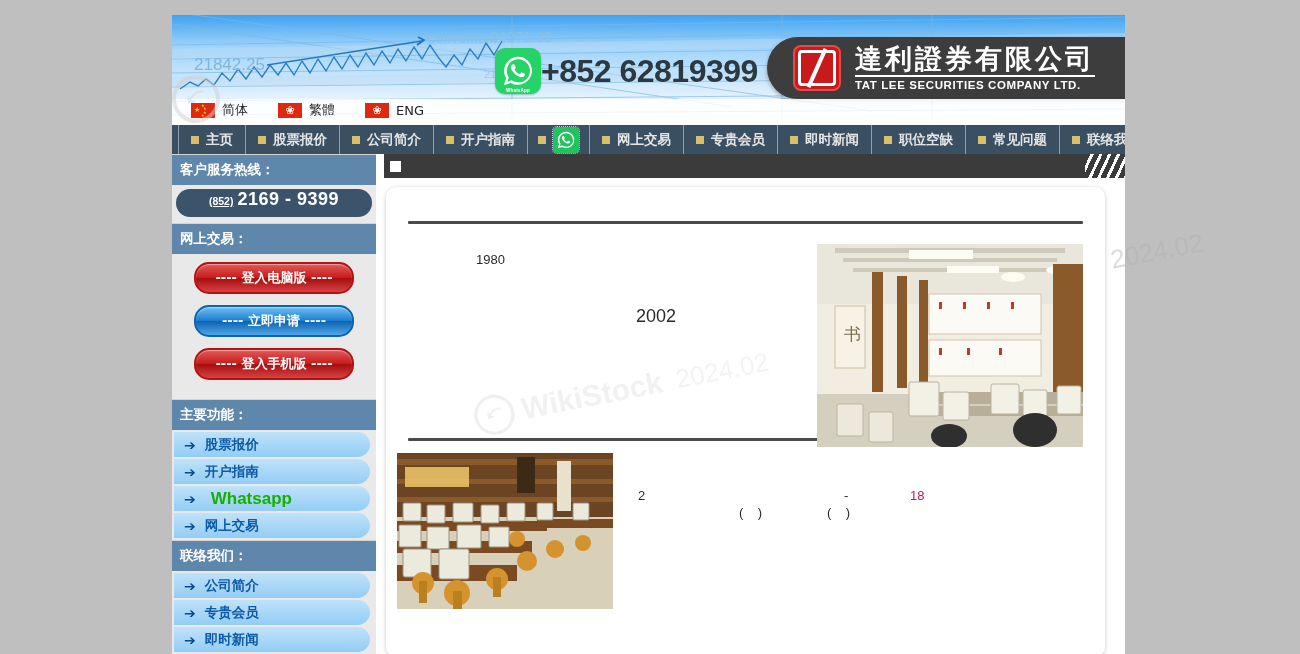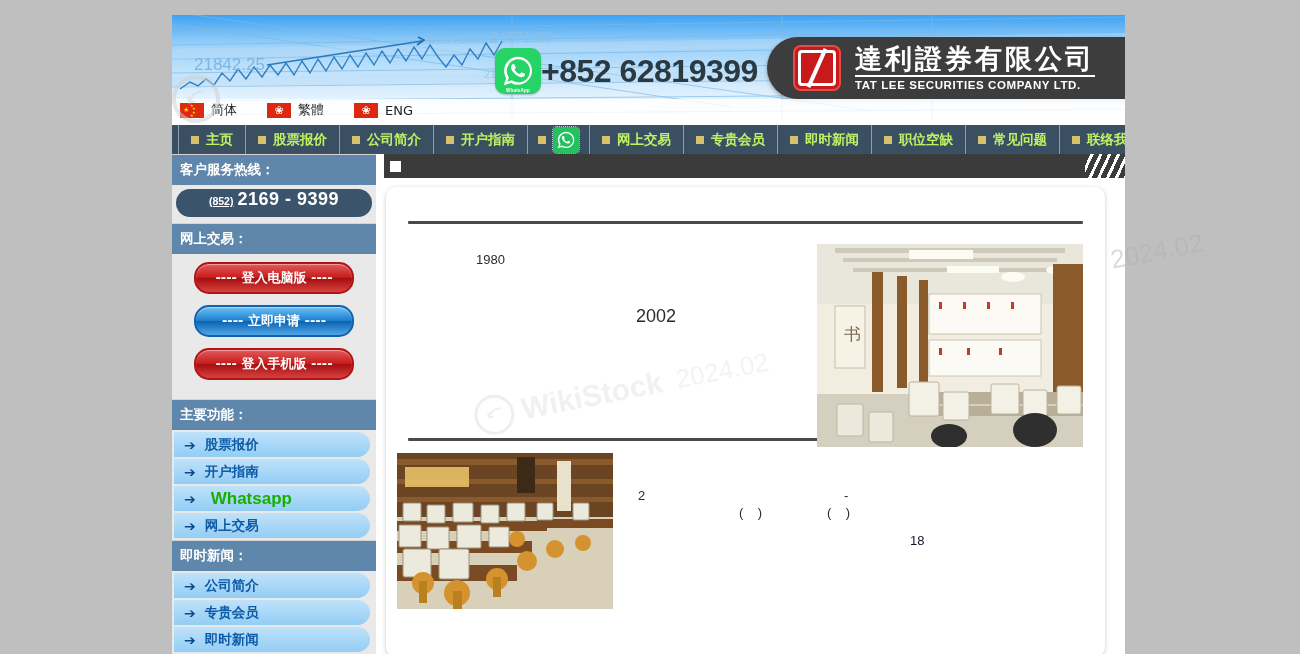--- a/index.html
+++ b/index.html
@@ -108,21 +108,21 @@
     font-family: "Liberation Sans", sans-serif;
   }
 
   
   .lang-row {
     position: absolute;
     left: 0; top: 84px;
     width: 953px; height: 22px;
     background: rgba(255,255,255,.82);
     display: flex; align-items: center;
-    padding-left: 8px; box-sizing: border-box;
+    padding-left: 19px; box-sizing: border-box;
     gap: 0;
   }
   .lang-item { display:flex; align-items:center; margin-right: 30px; cursor:pointer; }
   .flag { width: 24px; height: 15px; margin-right: 7px; position: relative; flex:none; }
   .flag-cn { background:#de2910; }
   .flag-cn .s-big{position:absolute;left:3px;top:3px;color:#ffde00;font-size:7px;line-height:7px;}
   .flag-cn .s-s1{position:absolute;left:10px;top:1.5px;color:#ffde00;font-size:4px;line-height:4px;}
   .flag-cn .s-s2{position:absolute;left:12px;top:4.5px;color:#ffde00;font-size:4px;line-height:4px;}
   .flag-cn .s-s3{position:absolute;left:12px;top:8px;color:#ffde00;font-size:4px;line-height:4px;}
   .flag-cn .s-s4{position:absolute;left:10px;top:11px;color:#ffde00;font-size:4px;line-height:4px;}
@@ -144,21 +144,21 @@
     padding: 0 12px;
     border-right: 1px solid #8ba0b4;
     cursor: pointer;
     white-space: nowrap;
   }
   .nav-item:first-child { border-left: 1px solid #8ba0b4; }
   .nav-bullet {
     width: 8px; height: 8px; background: #d8c06a; margin-right: 7px; flex:none;
   }
   .nav-label {
-    color: #bef264; font-size: 13.5px; font-weight: bold;
+    color: #e5e5e5; font-size: 13.5px; font-weight: bold;
     font-family: Liberation Serif, serif;
   }
   .nav-item.wa { padding: 0 10px; }
   .nav-wa-box {
     width: 26px; height: 26px; background: #22c35e; border-radius: 4px;
     display:flex; align-items:center; justify-content:center;
     outline: 1px dotted #cfcfcf;
   }
   .nav-wa-box svg { width:20px; height:20px; }
 
@@ -277,21 +277,21 @@
   }
   .photo {
     position: absolute; overflow: hidden;
   }
   .photo1 { right: 22px; top: 20px; width: 266px; height: 203px; }
   .photo2 { left: 11px; top: 12px; width: 216px; height: 156px; }
 
   .sec2 { position: relative; height: 200px; }
   .s2-2 { position: absolute; left: 252px; top: 47px; font-size: 13px; color:#2b2b2b;}
   .s2-dash { position: absolute; left: 458px; top: 47px; font-size: 13px; color:#2b2b2b;}
-  .s2-18 { position: absolute; left: 524px; top: 47px; font-size: 13px; color:#0f172a;margin-top:45px;}
+  .s2-18 { position: absolute; left: 524px; top: 47px; font-size: 13px; color:#be185d;}
   .s2-p1 { position: absolute; left: 353px; top: 64px; font-size: 13px; color:#2b2b2b;}
   .s2-p2 { position: absolute; left: 441px; top: 64px; font-size: 13px; color:#2b2b2b;}
 
   
   .watermark {
     position: absolute;
     left: 300px; top: 355px;
     transform: rotate(-11deg);
     pointer-events: none;
     z-index: 40;
@@ -499,21 +499,21 @@
       </div>
       <div class="side-link whatsapp">
         <span class="arrow">➔</span>
         <span class="sl-label">Whatsapp</span>
       </div>
       <div class="side-link">
         <span class="arrow">➔</span>
         <span class="sl-label">网上交易</span>
       </div>
 
-      <div class="side-head">即时新闻：</div>
+      <div class="side-head">联络我们：</div>
       <div class="side-link">
         <span class="arrow">➔</span>
         <span class="sl-label">公司简介</span>
       </div>
       <div class="side-link">
         <span class="arrow">➔</span>
         <span class="sl-label">专贵会员</span>
       </div>
       <div class="side-link">
         <span class="arrow">➔</span>

